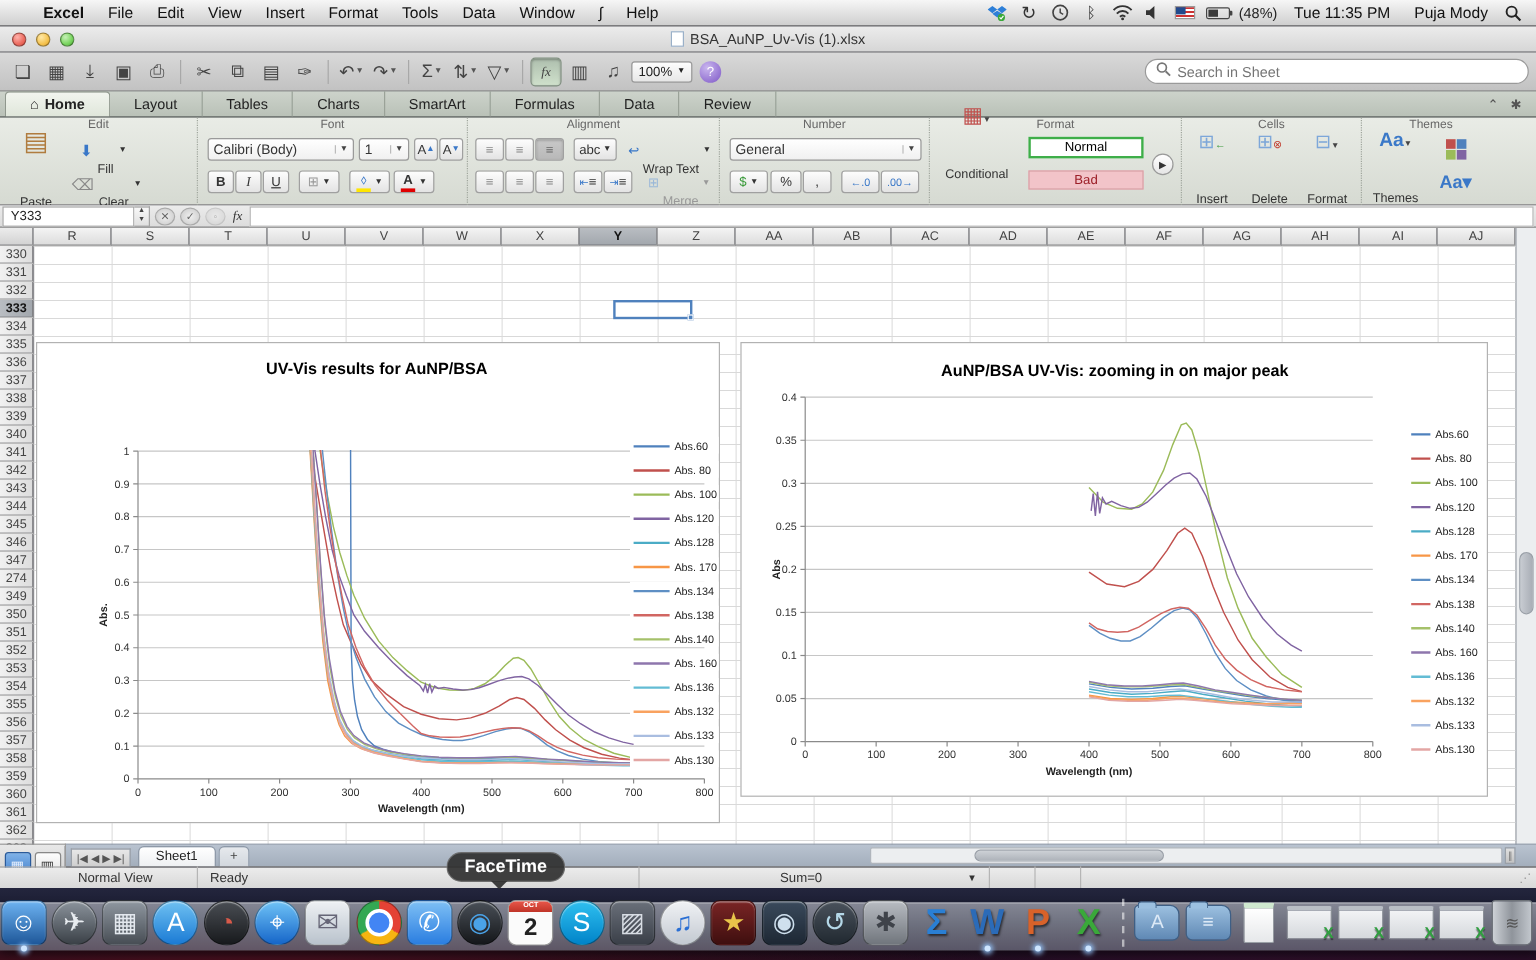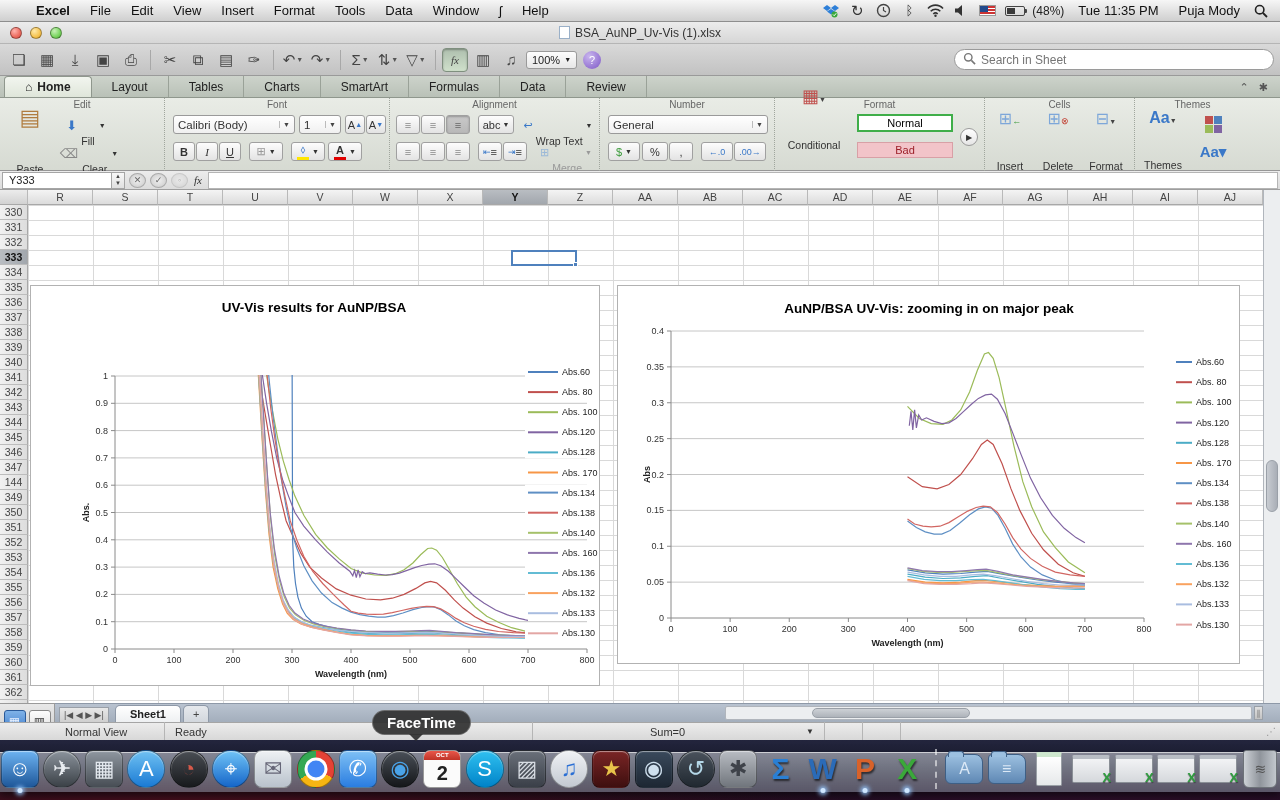--- a/index.html
+++ b/index.html
@@ -91,21 +91,21 @@
   #chart1 { left:30px; top:285px; width:570px; height:401px; }
   #chart2 { left:617px; top:285px; width:623px; height:379px; }
   svg text { font-family:"Liberation Sans",sans-serif; }
 
   
   #viewbtns { left:0; top:703px; width:55px; height:37px; background:linear-gradient(#e8e8e8,#c8c8c8); border-top:1px solid #9a9a9a; border-right:1px solid #9a9a9a; display:flex; align-items:center; justify-content:center; gap:3px; }
   .vbtn { width:22px; height:24px; border:1px solid #888; border-radius:3px; background:linear-gradient(#fdfdfd,#dcdcdc); display:flex; align-items:center; justify-content:center; font-size:12px; color:#333; }
   .vbtn.on { background:linear-gradient(#7fb2e8,#3a78c8); color:#eaf2ff; border-color:#2a5a9a; }
   #tabbar { left:55px; top:703px; width:1225px; height:19px; background:linear-gradient(#b9c3d0,#a3aebc); border-top:1px solid #8e99a8; display:flex; align-items:flex-end; font-size:11px; }
   #tabnav { display:flex; gap:1px; background:linear-gradient(#e8e8e8,#cfcfcf); border:1px solid #9aa0a8; border-bottom:none; margin:2px 6px 0 4px; padding:1px 4px; color:#555; font-size:9px; height:15px; align-items:center; }
-  .sheettab { background:linear-gradient(#ffffff,#eef0f2); border:1px solid #8e99a8; border-bottom:none; border-radius:5px 5px 0 0; padding:2px 14px; font-weight:bold; color:#222; height:17px;margin-top:26px; }
+  .sheettab { background:linear-gradient(#ffffff,#eef0f2); border:1px solid #8e99a8; border-bottom:none; border-radius:5px 5px 0 0; padding:2px 14px; font-weight:normal; color:#222; height:17px;margin-top:26px; }
   .plustab { background:linear-gradient(#e6e9ed,#d2d7dd); border:1px solid #8e99a8; border-bottom:none; border-radius:5px 5px 0 0; padding:2px 9px; color:#444; height:17px; margin-left:2px; }
   #hscroll { position:absolute; left:725px; top:706px; width:527px; height:14px; background:#eceef0; border:1px solid #b0b5bc; border-radius:2px; }
   #hthumb { position:absolute; left:86px; top:1px; width:158px; height:10px; border-radius:6px; background:linear-gradient(#cdd1d6,#aeb3ba); border:1px solid #9aa0a8; }
   #hgrip { position:absolute; left:1254px; top:706px; width:9px; height:14px; background:linear-gradient(#e0e0e0,#c2c2c2); border:1px solid #9aa0a8; font-size:8px; color:#777; text-align:center; line-height:13px; }
   #statusbar { left:0; top:722px; width:1280px; height:18px; background:linear-gradient(#ececec,#d8d8d8); border-top:1px solid #a5a5a5; display:flex; font-size:11px; color:#333; align-items:center; }
   .sseg { height:16px; display:flex; align-items:center; padding:10px 10px; border-right:1px solid #b5b5b5; }
   #sumseg { width:185px; justify-content:space-between;text-align:center; }
   #resizegrip { margin-left:auto; padding-right:4px; color:#999; font-size:10px; }
 
   
@@ -524,21 +524,21 @@
       <div class="rhead">338</div>
       <div class="rhead">339</div>
       <div class="rhead">340</div>
       <div class="rhead">341</div>
       <div class="rhead">342</div>
       <div class="rhead">343</div>
       <div class="rhead">344</div>
       <div class="rhead">345</div>
       <div class="rhead">346</div>
       <div class="rhead">347</div>
-      <div class="rhead">144</div>
+      <div class="rhead">274</div>
       <div class="rhead">349</div>
       <div class="rhead">350</div>
       <div class="rhead">351</div>
       <div class="rhead">352</div>
       <div class="rhead">353</div>
       <div class="rhead">354</div>
       <div class="rhead">355</div>
       <div class="rhead">356</div>
       <div class="rhead">357</div>
       <div class="rhead">358</div>

